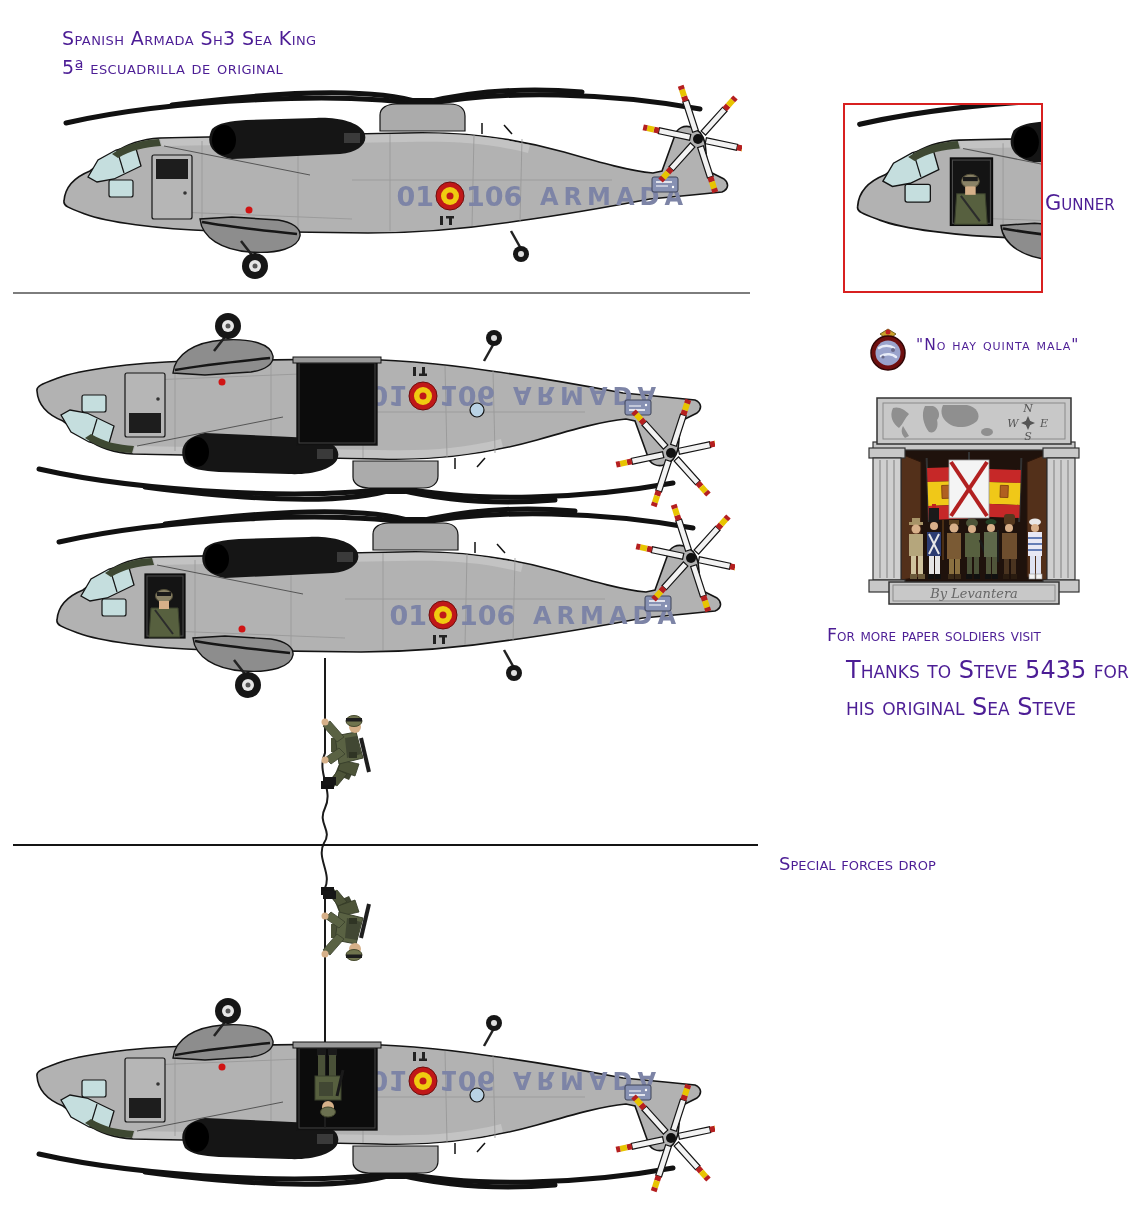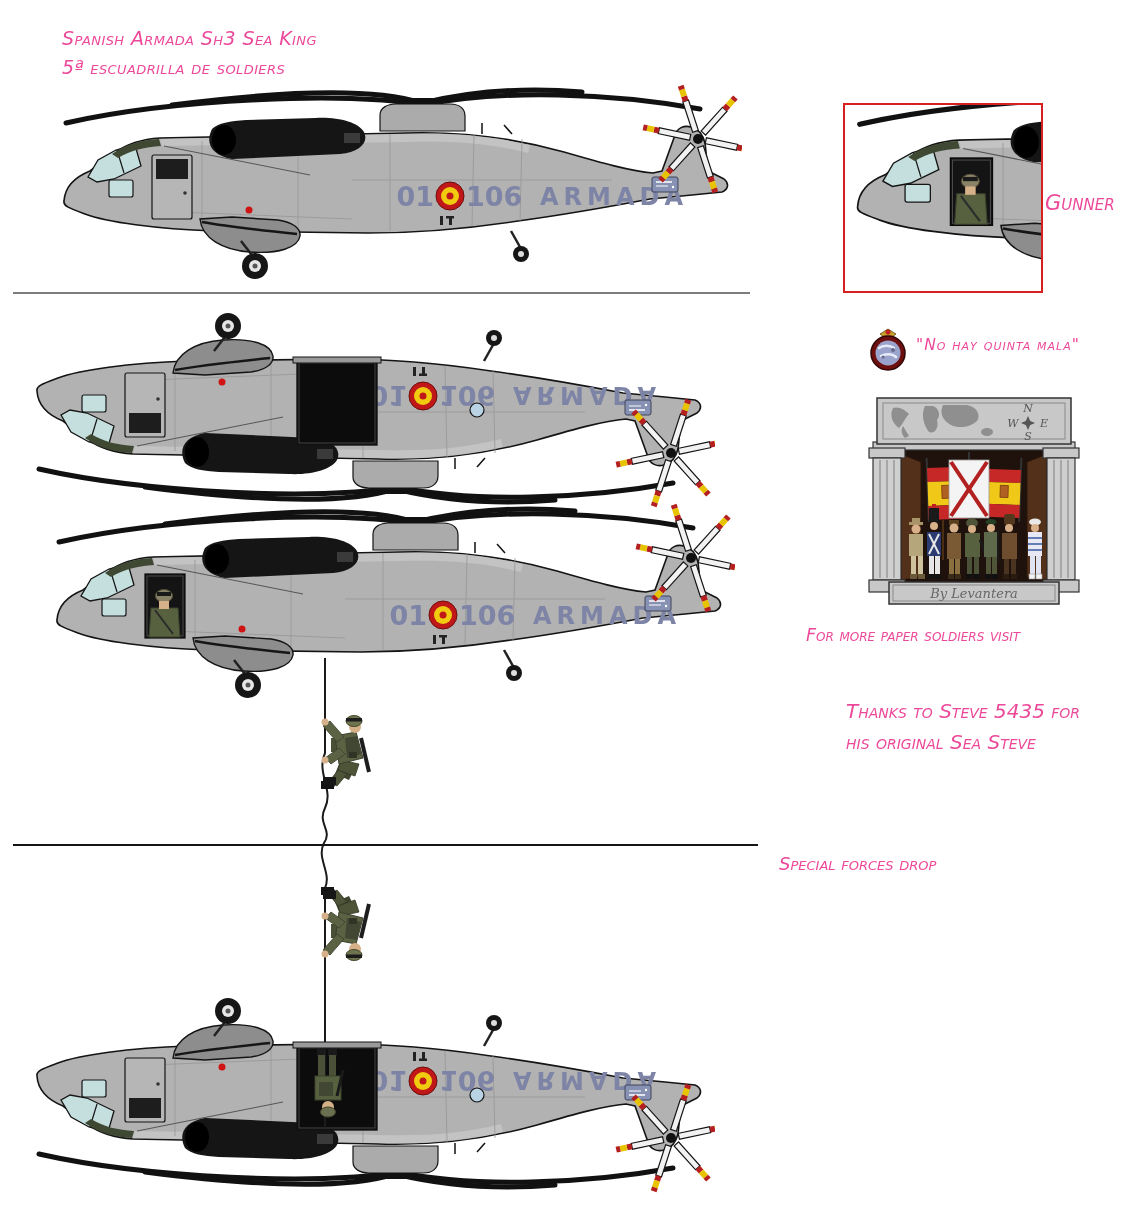--- a/index.html
+++ b/index.html
@@ -1,29 +1,29 @@
 <!DOCTYPE html>
 <html><head>
 <meta charset="utf-8">
 <style>
   html,body{margin:0;padding:0}
   body{width:1142px;height:1214px;background:#ffffff;position:relative;overflow:hidden;
        font-family:"Liberation Sans",sans-serif}
   .abs{position:absolute}
-  .hand{font-family:"DejaVu Sans",sans-serif;font-style:italic;font-variant:small-caps;color:#ec4899}
+  .hand{font-family:"DejaVu Sans",sans-serif;font-variant:small-caps;color:#4c1d95}
   .title{left:62px;top:24px;font-size:19px;line-height:1.5;letter-spacing:.4px}
   svg.heli{position:absolute;width:690px;height:210px}
   .flipv{transform:scaleY(-1)}
   #fold1{left:13px;top:292px;width:737px;height:0;border-top:2px solid #7d7d7d}
   #fold2{left:13px;top:844px;width:745px;height:0;border-top:2px solid #141414}
   .inset{left:843px;top:103px;width:196px;height:186px;border:2px solid #d82020;overflow:hidden;background:#fff}
   .gunner-label{left:1045px;top:191px;font-size:21px}
   .motto{left:916px;top:336px;font-size:15.5px;letter-spacing:1px}
-  .credits{left:806px;top:622px;font-size:17.5px;line-height:1.55}
-  .thanks{left:846px;top:696px;font-size:20px;line-height:1.55}
+  .credits{left:827px;top:622px;font-size:17.5px;line-height:1.55}
+  .thanks{left:846px;top:652px;font-size:24px;line-height:1.55}
   .sfcaption{left:779px;top:853px;font-size:18px}
   svg text{font-family:"DejaVu Sans",sans-serif}
   .scripty{font-family:"DejaVu Serif",serif;font-style:italic}
 </style>
 </head>
 <body>
 
 <svg style="position:absolute;width:0;height:0" aria-hidden="true">
 <defs>
 
@@ -169,21 +169,21 @@
     <circle cx="14" cy="52" r="3.5" fill="#d6b089"></circle>
     <circle cx="44" cy="19" r="6" fill="#d6b089"></circle>
     <ellipse cx="43" cy="13" rx="8" ry="5.5" fill="#70744e" stroke="#464a2e" stroke-width="1"></ellipse>
     <rect x="35" y="10" width="16" height="3.5" fill="#1d1d1d"></rect>
   </g>
 </defs>
 </svg>
 
 <div class="abs hand title">
   <div>Spanish Armada Sh3 Sea King</div>
-  <div>5ª escuadrilla de soldiers</div>
+  <div>5ª escuadrilla de original</div>
 </div>
 
 <svg class="heli" style="left:52px;top:83px" viewBox="0 0 690 210">
   <use href="#airframe"></use>
     <use href="#door-closed"></use>
 </svg>
 
 <div id="fold1" class="abs"></div>
 
 <svg class="heli flipv" style="left:25px;top:299px" viewBox="0 0 690 210">

